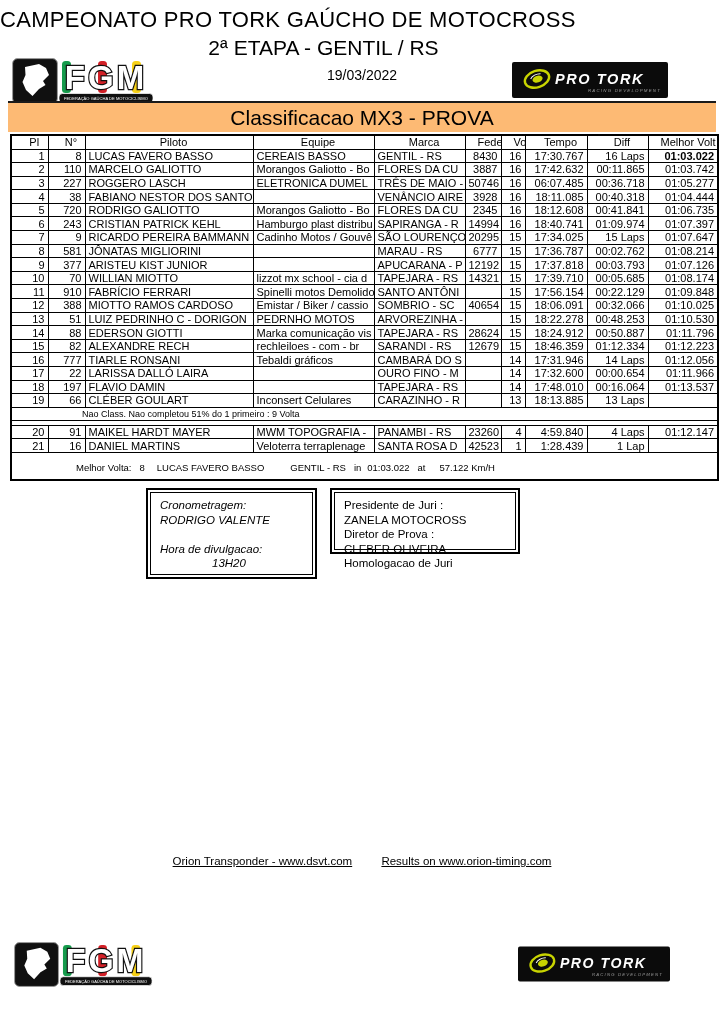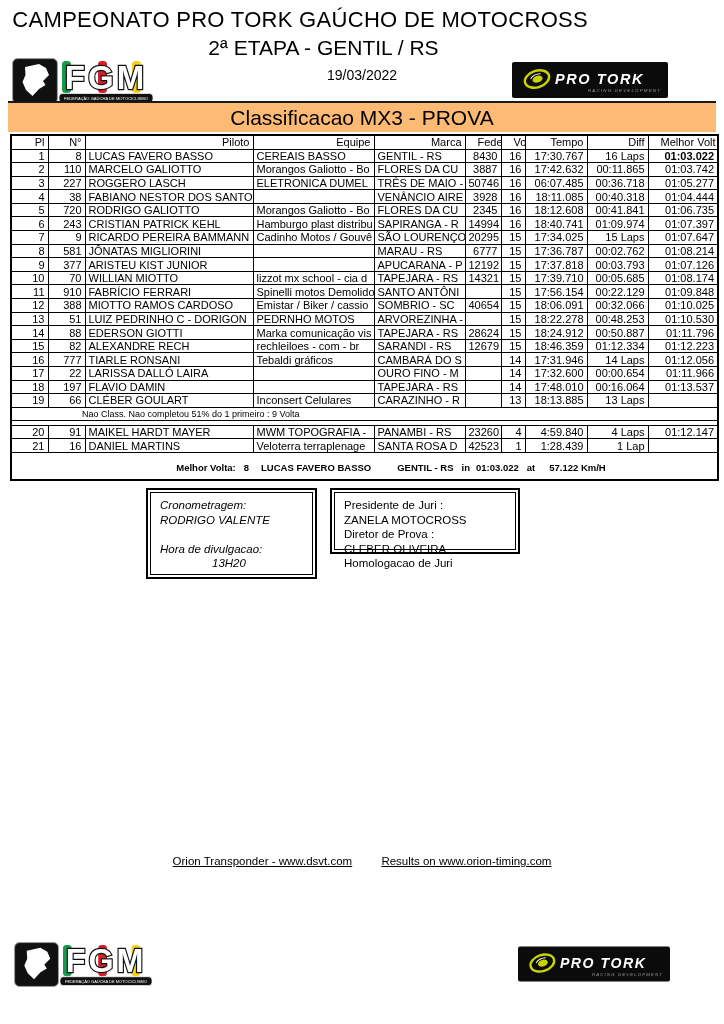--- a/index.html
+++ b/index.html
@@ -1,49 +1,49 @@
 <!DOCTYPE html>
 <html><head>
 <meta charset="utf-8">
 <style>
   html,body{margin:0;padding:0;}
   body{width:724px;height:1024px;background:#fff;color:#000;
        font-family:"Liberation Sans",sans-serif;position:relative;overflow:hidden;}
   .abs{position:absolute;}
 
   
-  .title1{top:7px;left:0;width:588px;text-align:right;font-size:22px;letter-spacing:.3px;}
+  .title1{top:7px;left:0;width:588px;text-align:left;font-size:22px;letter-spacing:.3px;}
   .title2{top:36px;left:0;width:647px;text-align:center;font-size:21px;}
   .date  {top:67px;left:0;width:724px;text-align:center;font-size:14px;}
 
   .class-bar{top:101px;left:8px;width:708px;height:29px;background:#fdba74;
              border-top:2px solid #1a1a1a;text-align:center;font-size:21px;
              line-height:29px;}
 
   
   .fgm-top{top:58px;left:12px;}
   .protork-top{top:62px;left:512px;}
   .fgm-bottom{top:942px;left:14px;}
   .protork-bottom{top:946px;left:518px;}
 
   
   table.results{position:absolute;left:10px;top:134px;width:707px;
       border-collapse:collapse;table-layout:fixed;border:2px solid #000;}
   table.results th,table.results td{border:1px solid #000;font-size:11px;
       line-height:12px;height:13.6px;padding:0 3px;white-space:nowrap;
       overflow:hidden;box-sizing:border-box;}
-  table.results th{font-weight:normal;text-align:right;height:14px;padding-left:12px;}
+  table.results th{font-weight:normal;text-align:center;height:14px;padding-left:12px;}
   td.c-pl,td.c-num,td.c-feder,td.c-vol,td.c-tempo,td.c-diff,td.c-melhor{text-align:right;}
   td.c-piloto,td.c-equipe,td.c-marca{text-align:left;}
   td.bold{font-weight:bold;}
   tr.note-row td{border-left:none;border-right:none;font-size:9px;height:12px;
       text-align:left;padding-left:70px;}
   tr.gap-row td{border:none;height:5px;}
   tr.spacer-row td{border:none;height:9px;}
-  tr.bestlap-row td{border:none;height:13px;font-size:9.5px;padding-left:64px;text-align:center;font-weight:bold;}
+  tr.bestlap-row td{border:none;height:13px;font-size:9.5px;padding-left:64px;text-align:left;}
   tr.pad-row td{border:none;height:6px;}
   .bl-part{margin-right:8px;}
   .bl-1{margin-right:12px;}
   .bl-2{margin-right:26px;}
   .bl-4{margin-right:6px;}
   .bl-6{margin-right:14px;}
 
   
   .box{position:absolute;border:2px solid #000;padding:2px;background:#fff;box-sizing:border-box;}
   .box-inner{border:1px solid #000;height:100%;box-sizing:border-box;

